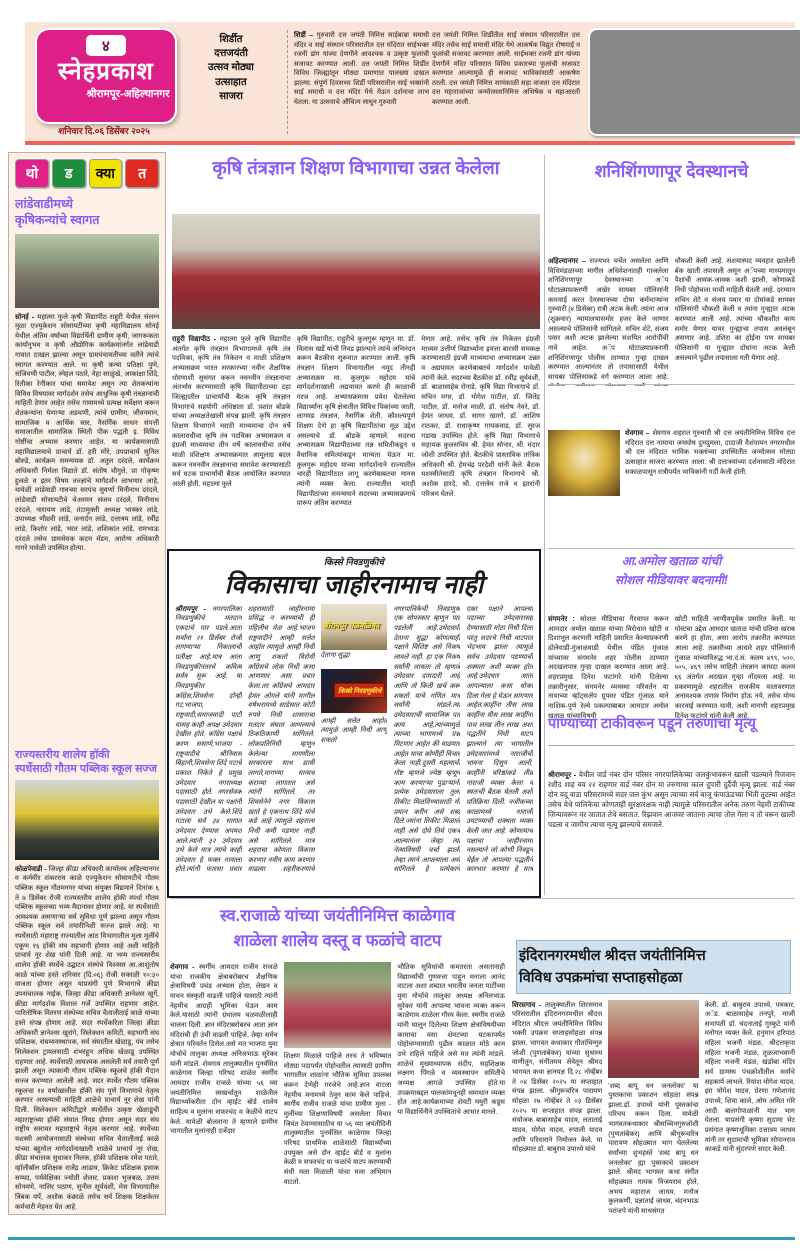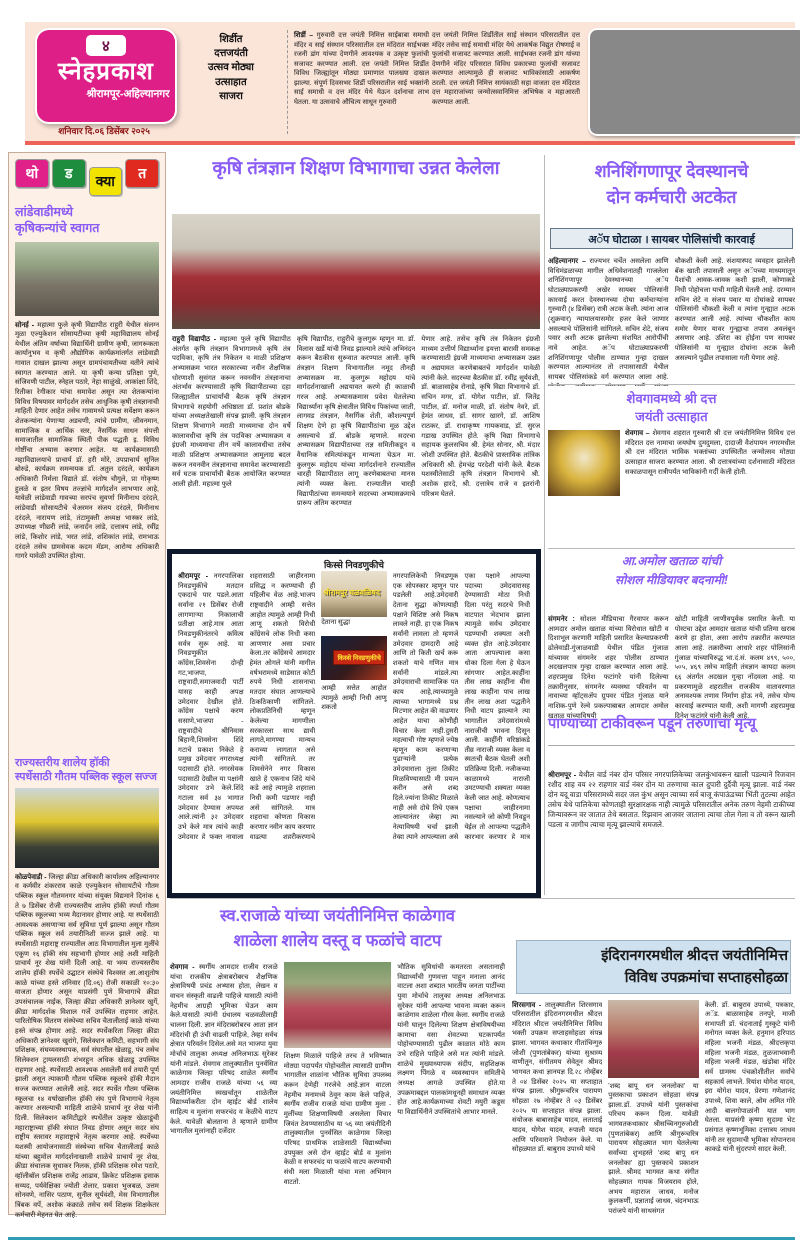--- a/index.html
+++ b/index.html
@@ -32,36 +32,36 @@
   .vrule{position:absolute;width:1px;background:#b9b9b9;}
   .hrule{position:absolute;height:1px;background:#b9b9b9;}
   
   .leftbox{position:absolute;left:8px;top:152px;width:158px;height:1063px;border:1px solid #c5ab99;background:#fdf0e6;
            padding:6px;box-sizing:border-box;}
   .briefs{display:flex;gap:3px;justify-content:center;}
   .brief-l{width:33px;height:27px;border:1px solid #999;border-radius:4px;box-shadow:1px 1px 0 #bbb;
            font-weight:bold;font-size:14px;text-align:center;line-height:27px;}
   .bl-0{background:#e0218a;color:#fff;}
   .bl-1{background:#1e8e3e;color:#fff;}
-  .bl-2{background:#f2e400;color:#111;margin-top:8px;}
+  .bl-2{background:#f2e400;color:#111;}
   .bl-3{background:#e02a20;color:#fff;}
   .lb-h1{margin:8px 0 5px;text-align:left;font-size:12.5px;line-height:1.3;}
   .lb-photo1{width:100%;height:74px;margin-bottom:4px;
              background:linear-gradient(180deg,#b9c6aa 0%,#93a383 30%,#7b7568 58%,#59544b 100%);}
   .lb-h2{margin:7px 0 4px;font-size:11px;line-height:1.32;}
   .lb-photo2{width:100%;height:80px;margin-bottom:4px;
              background:linear-gradient(180deg,#cdd7d9 0%,#e0c631 42%,#3b4036 74%,#23272a 100%);}
   
   .main-hl{position:absolute;left:170px;top:155px;width:372px;text-align:center;font-size:18.5px;line-height:1.45;}
   .main-photo{position:absolute;left:172px;top:214px;width:368px;height:115px;
               background:linear-gradient(180deg,#d9d5c9 0%,#c9c3b6 30%,#a23037 55%,#8c2a30 76%,#5c4b42 100%);}
   .main-cols{position:absolute;left:172px;top:334px;width:368px;height:210px;}
   
-  .elect{position:absolute;left:167px;top:549px;width:374px;height:349px;border:5px solid #0f172a;background:#fff;
-         box-sizing:border-box;padding:4px 6px;}
+  .elect{position:absolute;left:167px;top:549px;width:374px;height:349px;border:2px solid #0f172a;background:#fff;
+         box-sizing:border-box;padding:4px 6px;font-style:italic;}
   .elect .kicker{text-align:center;font-size:9px;font-weight:bold;}
   .elect .big{text-align:center;font-size:25px;font-weight:bold;line-height:1.15;margin:2px 0 5px;}
   .elect .cols{height:268px;}
   .e-img1{width:100%;height:46px;position:relative;
           background:linear-gradient(180deg,#e9e1d0 0%,#d9c9a6 55%,#877756 100%);}
   .e-img1 span{position:absolute;left:2px;top:16px;color:#ffe234;font-weight:bold;font-size:7.5px;text-shadow:1px 1px 1px #333;}
   .e-img2{width:100%;height:44px;margin-top:3px;position:relative;
           background:linear-gradient(135deg,#16233f 0%,#341a1c 55%,#b0391f 100%);}
   .e-img2 .banner{position:absolute;right:2px;top:14px;background:#c62814;color:#ffe234;font-weight:bold;
                   font-size:6.5px;padding:2px 3px;border:1px solid #7d1408;}
@@ -77,21 +77,21 @@
   .shani-cols{position:absolute;left:548px;top:256px;width:247px;height:130px;}
   .dutt-hl{position:absolute;left:548px;top:390px;width:247px;text-align:center;font-size:13px;line-height:1.4;}
   .dutt-body{position:absolute;left:548px;top:428px;width:247px;height:118px;}
   .dutt-photo{float:left;width:72px;height:66px;margin:2px 5px 2px 0;
               background:radial-gradient(circle at 50% 42%,#f2e7c7 0%,#d8b23c 45%,#5c3c1b 100%);}
   .amol-hl{position:absolute;left:548px;top:552px;width:247px;text-align:center;font-size:12px;line-height:1.55;font-style:italic;}
   .amol-cols{position:absolute;left:548px;top:614px;width:247px;height:128px;border-bottom:1px solid #aaa;padding-bottom:3px;}
   .tank-hl{position:absolute;left:548px;top:712px;width:247px;font-size:14.5px;}
   .tank-body{position:absolute;left:548px;top:770px;width:247px;height:128px;font-size:7.2px;}
   .indira{position:absolute;left:512px;top:902px;width:283px;height:313px;}
-  .indira .hlbox{background:#cfe1ee;border:1px solid #9db4c6;text-align:right;font-weight:bold;font-size:14.5px;
+  .indira .hlbox{background:#cfe1ee;border:1px solid #9db4c6;text-align:left;font-weight:bold;font-size:14.5px;
                  line-height:1.5;padding:4px 2px;margin:38px 4px 6px;}
   .ind-photo{width:100%;height:78px;margin-bottom:3px;
              background:linear-gradient(180deg,#c9b9a8 0%,#b97c6b 38%,#a23a4b 68%,#7b3b3b 100%);}
   .footer-rule{position:absolute;left:8px;top:1237px;width:787px;height:3px;background:#2f9db4;}
 </style>
 </head>
 <body>
 
 <div class="page">
 
@@ -161,20 +161,21 @@
     <div class="c body-txt">
       <span>कृषि विद्यापीठ, राहुरीचे कुलगुरू म्हणून मा. डॉ. विलास खर्डे यांची निवड झाल्याने त्यांचे अभिनंदन करून बैठकीस सुरूवात करण्यात आली. कृषि तंत्रज्ञान शिक्षण विभागातील नमूद तीनही अभ्यासक्रम मा. कुलगुरू महोदय यांचे मार्गदर्शनाखाली अद्ययावत करणे ही काळाची गरज आहे. अभ्यासक्रमास प्रवेश घेतलेल्या विद्यार्थ्यांना कृषि क्षेत्रातील विविध पिकांच्या जाती, लागवड तंत्रज्ञान, नैसर्गिक शेती, कौशल्यपूर्ण शिक्षण देणे हा कृषि विद्यापीठांचा मूळ उद्देश असल्याचे डॉ. बोडके म्हणाले. सदरचा अभ्यासक्रम विद्यापीठाच्या तज्ञ समितीकडून व वैधानिक समित्यांकडून मान्यता घेऊन मा. कुलगुरू महोदय यांच्या मार्गदर्शनाने राज्यातील चारही विद्यापीठात लागू करणेबाबतचा मानस त्यांनी व्यक्त केला. राज्यातील चारही विद्यापीठांच्या समन्वयाने सदरच्या अभ्यासक्रमाचे प्रारूप अंतिम करण्यात</span>
     </div>
     <div class="c body-txt">
       <span>येणार आहे. तसेच कृषि तंत्र निकेतन इंग्रजी माध्यम उत्तीर्ण विद्यार्थ्यांना इयत्ता बारावी समकक्ष करण्यासाठी इंग्रजी माध्यमाचा अभ्यासक्रम उन्नत व अद्ययावत करणेबाबतचे मार्गदर्शन यावेळी त्यांनी केले. सदरच्या बैठकीस डॉ. रवींद्र सूर्यवंशी, डॉ. बाळासाहेब रोनाडे, कृषि विद्या विभागाचे डॉ. सचिन मगर, डॉ. योगेश पाटील, डॉ. जितेंद्र पाटील, डॉ. मनोज माळी, डॉ. संतोष नेवरे, डॉ. हेमंत जाधव, डॉ. सागर खारगे, डॉ. आशिष राठकर, डॉ. राधाकृष्ण गायकवाड, डॉ. सुरज गडाख उपस्थित होते. कृषि विद्या विभागाचे सहायक कुलसचिव श्री. हेमंत सोनार, श्री. मंदार जोशी उपस्थित होते. बैठकीचे प्रास्ताविक तांत्रिक अधिकारी श्री. हेमचंद्र परदेशी यांनी केले. बैठक यशस्वीतेसाठी कृषि तंत्रज्ञान विभागाचे श्री. अशोक हारदे, श्री. दत्तात्रेय राजे व इतरांनी परिश्रम घेतले.</span>
     </div>
   </div>
 
   <div class="elect">
     <div class="kicker">किस्से निवडणुकीचे</div>
+    <div class="big">विकासाचा जाहीरनामाच नाही</div>
     <div class="cols">
       <div class="c body-txt">
         <b>श्रीरामपूर -</b>
         <span>नगरपालिका निवडणुकीचे मतदान एकदाचे पार पडले.आता सर्वांना २१ डिसेंबर रोजी लागणाऱ्या निकालाची प्रतीक्षा आहे.मात्र आता निवडणुकीनंतरचे कवित्व सर्वत्र सुरू आहे. या निवडणुकीत काँग्रेस,शिवसेना दोन्ही गट,भाजपा, राष्ट्रवादी,समाजवादी पार्टी यासह काही अपक्ष उमेदवार देखील होते. काँग्रेस पक्षाचे करण ससाणे,भाजपा - राष्ट्रवादीचे श्रीनिवास बिहानी,शिवसेना शिंदे गटाचे प्रकाश निकेते हे प्रमुख उमेदवार नगराध्यक्ष पदासाठी होते. नगरसेवक पदासाठी देखील या पक्षांनी उमेदवार उभे केले.शिंदे गटाला सर्व ३४ भागात उमेदवार देण्यास अपयश आले.त्यांनी ३२ उमेदवार उभे केले मात्र त्यांचे काही उमेदवार हे फक्त नावाला होते.त्यांनी फारसा प्रचार केला नाही. सर्व प्रमुख पक्षांनी केवळ एकमेकांवर चिखल फेक केली. श्रीरामपूर शहराच्या विकासासाठी आम्ही काय करणार,त्यासाठीचा आमचा जाहीरनामा काय हे कोणीही सांगितले नाही.</span>
       </div>
       <div class="c body-txt">
         <span>शहरासाठी जाहीरनामा प्रसिद्ध न करण्याची ही पहिलीच वेळ आहे.भाजप राष्ट्रवादीने आम्ही सत्तेत आहोत त्यामुळे आम्ही निधी आणू शकतो विरोधी काँग्रेसचे लोक निधी कसा आणणार असा प्रचार केला.तर काँग्रेसचे आमदार हेमंत ओगले यांनी मागील वर्षभरामध्ये साडेसात कोटी रुपये निधी शासनाचा मतदार संघात आणल्याचे ठिकठिकाणी सांगितले. लोकप्रतिनिधी म्हणून केलेल्या मागणीला सरकारला साथ द्यावी लागते,मागण्या मान्यच कराव्या लागतात असे त्यांनी सांगितले. तर शिवसेनेने नगर विकास खाते हे एकनाथ शिंदे यांचे कडे आहे त्यामुळे शहराला निधी कमी पडणार नाही असे सांगितले. मात्र शहराचा कोणता विकास करणार नवीन काय करणार वाढत्या शहरीकरणाचे निर्माण झालेले नवीन प्रश्न कोणत्या पद्धतीने सोडवणार याबाबत कोणत्याही पक्षाने काहीही सांगितले नाही.त्यामुळे श्रीरामपूर</span>
       </div>
       <div class="c">
         <div class="e-img1 photo">
@@ -208,37 +209,31 @@
       <div class="raj-photo photo"></div>
       <div class="body-txt" style="height:158px;">शिक्षण मिळाले पाहिजे तरच ते भविष्यात मोठ्या पदापर्यंत पोहोचतील त्यासाठी ग्रामीण भागातील शाळांना भौतिक सुविधा उपलब्ध करून देणेही गरजेचे आहे.ज्ञान वाटला नेहमीच मनामध्ये ठेवून काम केले पाहिजे, स्वर्गीय राजीव राजळे यांचा ग्रामीण मुला - मुलींच्या शिक्षणाविषयी असलेला विचार जिवंत ठेवण्यासाठीच या ५६ व्या जयंतीदिनी तालुक्यातील पुनर्वसित काळेगाव जिल्हा परिषद प्राथमिक शाळेसाठी विद्यार्थ्यांच्या उपयुक्त असे दोन व्हाईट बोर्ड व मुलांना केळी व सफरचंद या फळांचे वाटप करण्याची संधी मला मिळाली यांचा मला अभिमान वाटतो.</div>
     </div>
     <div class="c body-txt">
       <span>भौतिक सुविधांची कमतरता असतानाही विद्यार्थ्यांची गुणवत्ता पाहून मनाला आनंद वाटला अशा शब्दात भारतीय जनता पार्टीच्या युवा मोर्चाचे तालुका अध्यक्ष अनिलभाऊ सुरेकर यांनी आपल्या भावना व्यक्त करून काळेगाव शाळेला गौरव केला. स्वर्गीय राजळे यांनी घालून दिलेल्या शिक्षण क्षेत्राविषयीच्या कामाचा वसा शेवटच्या घटकापर्यंत पोहोचण्यासाठी पुढील काळात मोठे काम उभे राहिले पाहिजे असे मत त्यांनी मांडले. शाळेचे मुख्याध्यापक संदीप, सहशिक्षक लक्ष्मण पिंगळे व व्यवस्थापन समितीचे अध्यक्ष आगळे उपस्थित होते.या उपक्रमाबद्दल पालकांमधूनही समाधान व्यक्त होत आहे.कार्यक्रमाच्या शेवटी मयुरी कडूस या विद्यार्थिनीने उपस्थितांचे आभार मानले.</span>
     </div>
   </div>
 
   <div class="shani-hl hl">
     <div>शनिशिंगणापूर देवस्थानचे</div>
-    <div>दोन कर्मचारी अटकेत</div>
-  </div>
-  <div class="shani-sub">अॅप घोटाळा । सायबर पोलिसांची कारवाई</div>
+  </div>
   <div class="shani-cols cols">
     <div class="c body-txt">
       <b>अहिल्यानगर –</b>
       <span>राज्यभर चर्चेत असलेला आणि विधिमंडळाच्या मागील अधिवेशनातही गाजलेला शनिशिंगणापूर देवस्थानच्या अॅप घोटाळ्याप्रकरणी अखेर सायबर पोलिसांनी कारवाई करत देवस्थानच्या दोघा कर्मचाऱ्यांना गुरुवारी (४ डिसेंबर) रात्री अटक केली. त्यांना आज (शुक्रवार) न्यायालयासमोर हजर केले जाणार असल्याचे पोलिसांनी सांगितले. सचिन शेटे, संजय पवार अशी अटक झालेल्या संशयित आरोपींची नावे आहेत. अॅप घोटाळ्याप्रकरणी शनिशिंगणापूर पोलीस ठाण्यात गुन्हा दाखल करण्यात आल्यानंतर तो तपासासाठी येथील सायबर पोलिसांकडे वर्ग करण्यात आला आहे. पोलीस अधीक्षक सोमनाथ घार्गे यांच्या मार्गदर्शनाखाली पोलीस निरीक्षक सागर ढिकले या गुन्ह्याचा तपास करत आहेत. देवस्थानच्या अधिकृत दोन अॅप व्यतिरिक्त आणखी चार कायदेशीर अॅप आढळून आले आहेत. या माध्यमातून जमा झालेल्या देणग्यांपैकी मोठा निधी दोघा कर्मचाऱ्यांच्या वैयक्तिक बँक खात्यात वळवला गेल्याचे पोलीस तपासात उघड झाले आहे. पोलिसांनी देवस्थान विश्वस्त, कर्मचारी व पुजाऱ्यांची</span>
     </div>
     <div class="c body-txt">
       <span>चौकशी केली आहे. संशयास्पद व्यवहार झालेली बँक खाती तपासली असून अॅपच्या माध्यमातून पैशांची आवक-जावक कशी झाली, कोणाकडे निधी पोहोचला याची माहिती घेतली आहे. दरम्यान सचिन शेटे व संजय पवार या दोघांकडे सायबर पोलिसांनी चौकशी केली व त्यांना गुन्ह्यात अटक करण्यात आली आहे. त्यांच्या चौकशीत काय समोर येणार यावर गुन्ह्याचा तपास अवलंबून असणार आहे. उशिरा का होईना पण सायबर पोलिसांनी या गुन्ह्यात दोघांना अटक केली असल्याने पुढील तपासाला गती येणार आहे.</span>
     </div>
   </div>
 
-  <div class="dutt-hl hl">
-    <div>शेवगावमध्ये श्री दत्त</div>
-    <div>जयंती उत्साहात</div>
-  </div>
   <div class="dutt-body body-txt">
     <div class="dutt-photo photo"></div>
     <b>शेवगाव –</b>
     <span>शेवगाव शहरात गुरुवारी श्री दत्त जयंतीनिमित्त विविध दत्त मंदिरात दत्त नामाचा जयघोष दुमदुमला, दादाजी वैशंपायन नगरमधील श्री दत्त मंदिरात भाविक भक्तांच्या उपस्थितीत जन्मोत्सव मोठ्या उत्साहात साजरा करण्यात आला. श्री दत्तात्रयांच्या दर्शनासाठी मंदिरात सकाळपासून रात्रीपर्यंत भाविकांनी गर्दी केली होती.</span>
   </div>
 
   <div class="amol-hl hl">
     <div>आ.अमोल खताळ यांची</div>
     <div>सोशल मीडियावर बदनामी!</div>
   </div>

